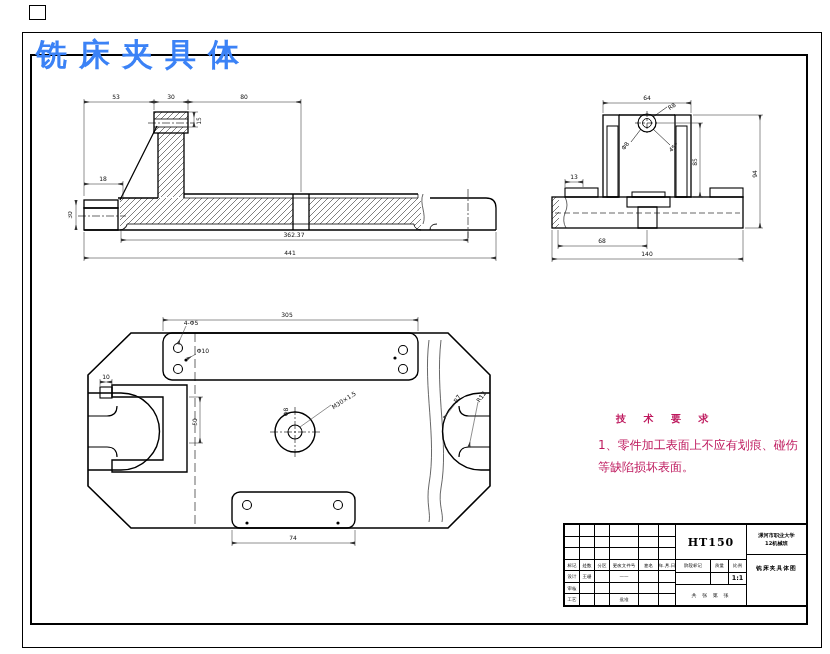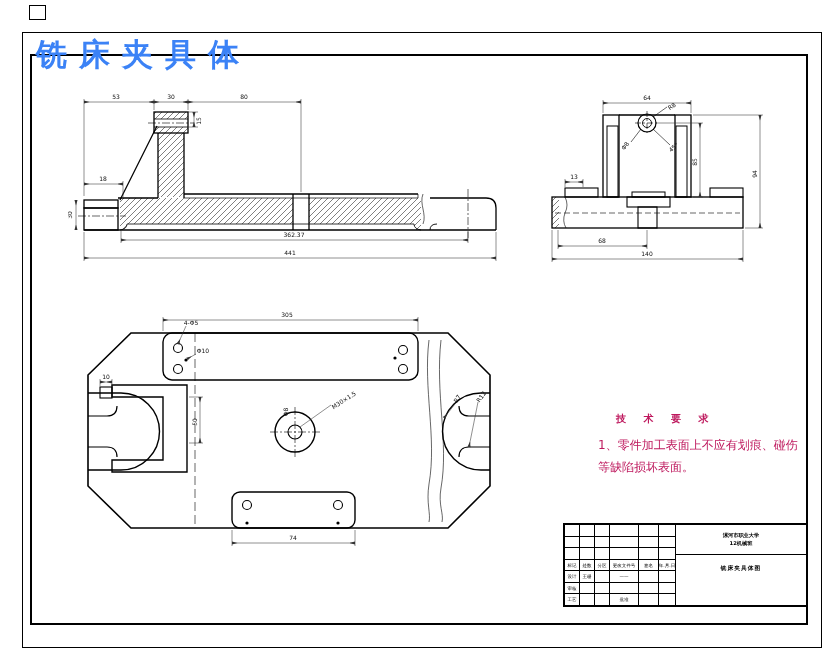--- a/index.html
+++ b/index.html
@@ -328,20 +328,39 @@
       </div>
       <div class="tb-row">
         <div class="tb-c c1">工艺</div>
         <div class="tb-c c2"></div>
         <div class="tb-c c3"></div>
         <div class="tb-c c4">批准</div>
         <div class="tb-c c5"></div>
         <div class="tb-c c6"></div>
       </div>
     </div>
+    <div class="tb-mid">
+      <div class="mat">HT150</div>
+      <div class="mrow">
+        <div class="mc m1">阶段标记</div>
+        <div class="mc m2">质量</div>
+        <div class="mc m3">比例</div>
+      </div>
+      <div class="mrow">
+        <div class="mc m1" style="padding:0">
+          <div class="mb"></div>
+          <div class="mb"></div>
+          <div class="mb"></div>
+          <div style="flex:1"></div>
+        </div>
+        <div class="mc m2"></div>
+        <div class="mc m3 scalev">1:1</div>
+      </div>
+      <div class="msheet">共  张  第  张</div>
+    </div>
     <div class="tb-right">
       <div class="org">
         <div>漯河市职业大学</div>
         <div>12机械班</div>
       </div>
       <div class="dname">铣床夹具体图</div>
     </div>
   </div>
 
 </div>

